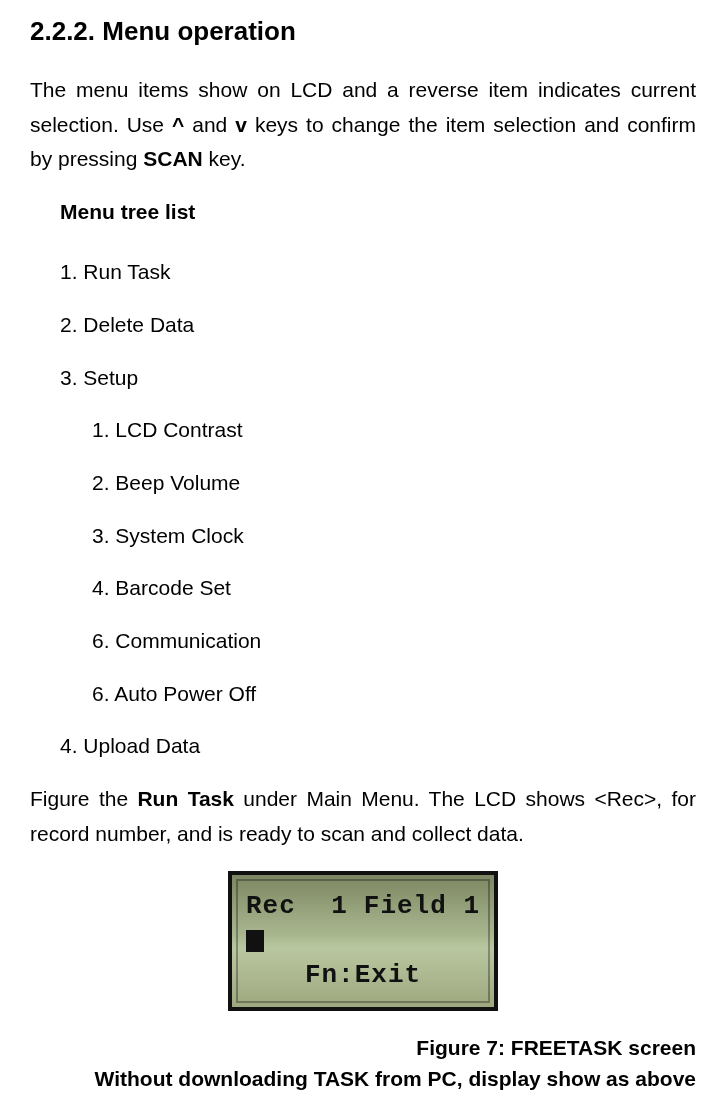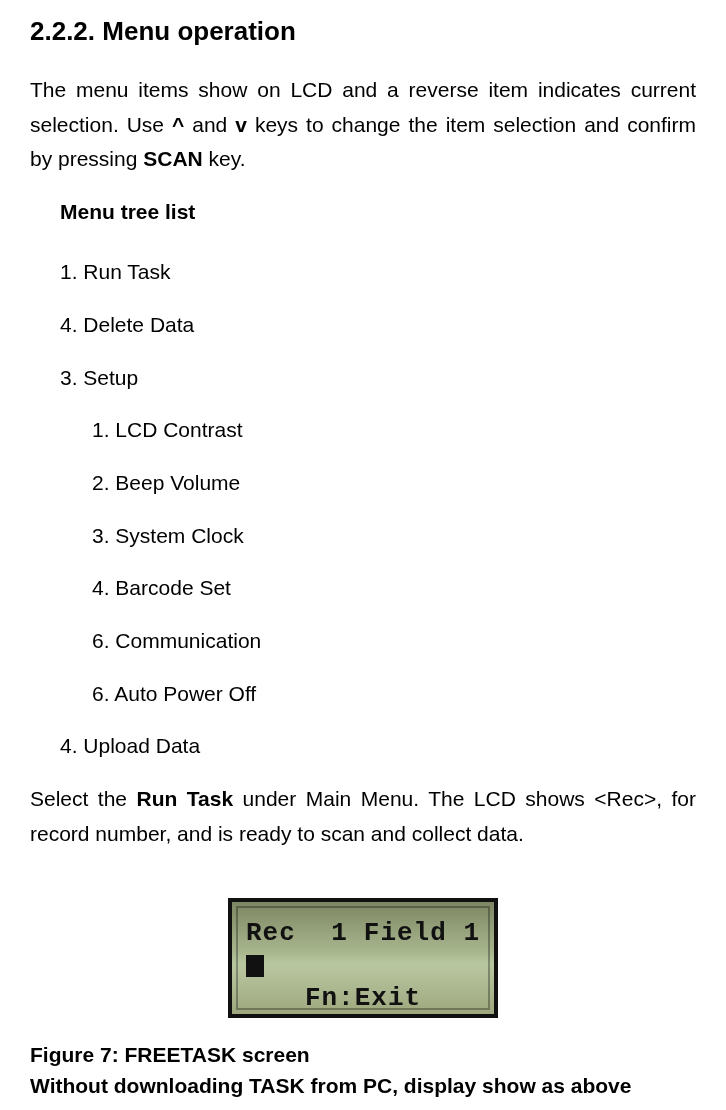--- a/index.html
+++ b/index.html
@@ -50,26 +50,25 @@
     margin-top: 4px;
     margin-bottom: 20px;
   }
   .figure-box {
     text-align: center;
     margin: 18px 0 10px 0;
   }
   .lcd {
     display: inline-block;
     width: 270px;
-    height: 120px;
+    height: 140px;
     box-sizing: border-box;
     border: 4px solid #111;
     background: linear-gradient(180deg, #7d8763 0%, #a8b68e 45%, #b9c7a0 55%, #9ea87f 100%);
     position: relative;
-    margin-top: 27px;
   }
   .lcd::before {
     content: "";
     position: absolute;
     inset: 4px;
     border: 2px solid rgba(0,0,0,0.3);
     pointer-events: none;
   }
   .lcd-inner {
     position: absolute;
@@ -102,56 +101,56 @@
   .cursor {
     width: 18px;
     height: 22px;
     background: #111;
     display: inline-block;
   }
   .lcd-line3 {
     white-space: nowrap;
   }
   .figure-caption {
-    text-align: left;
+    text-align: right;
     font-weight: bold;
     margin-top: 5px;
     line-height: 1.5;
   }
 </style>
 </head>
 <body>
 
 <div class="heading">2.2.2. Menu operation</div>
 
 <div class="para">
   <span>The menu items show on LCD and a reverse item indicates current selection. Use </span><b>^</b><span> and </span><b>v</b><span> keys to change the item selection and confirm by pressing </span><b>SCAN</b><span> key.</span>
 </div>
 
 <div class="menu-tree-title">Menu tree list</div>
 
 <ul class="list-level1">
   <li>1. Run Task</li>
-  <li>4. Delete Data</li>
+  <li>2. Delete Data</li>
   <li>
     <span>3. Setup</span>
     <ul class="list-level2">
       <li>1. LCD Contrast</li>
       <li>2. Beep Volume</li>
       <li>3. System Clock</li>
       <li>4. Barcode Set</li>
       <li>6. Communication</li>
       <li>6. Auto Power Off</li>
     </ul>
   </li>
   <li>4. Upload Data</li>
 </ul>
 
 <div class="select-para">
-  <span>Select the </span><b>Run Task</b><span> under Main Menu. The LCD shows &lt;Rec&gt;, for record number, and is ready to scan and collect data.</span>
+  <span>Figure the </span><b>Run Task</b><span> under Main Menu. The LCD shows &lt;Rec&gt;, for record number, and is ready to scan and collect data.</span>
 </div>
 
 <div class="figure-box">
   <div class="lcd">
     <div class="lcd-inner">
       <div class="lcd-line1">
         <span class="rec">Rec</span>
         <span class="one">1</span>
         <span>Field 1</span>
       </div>

